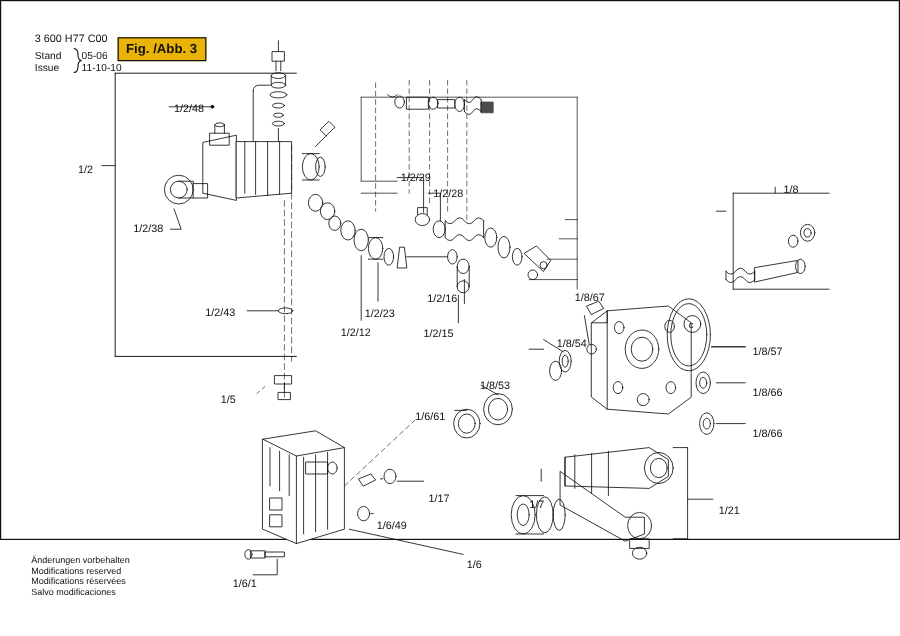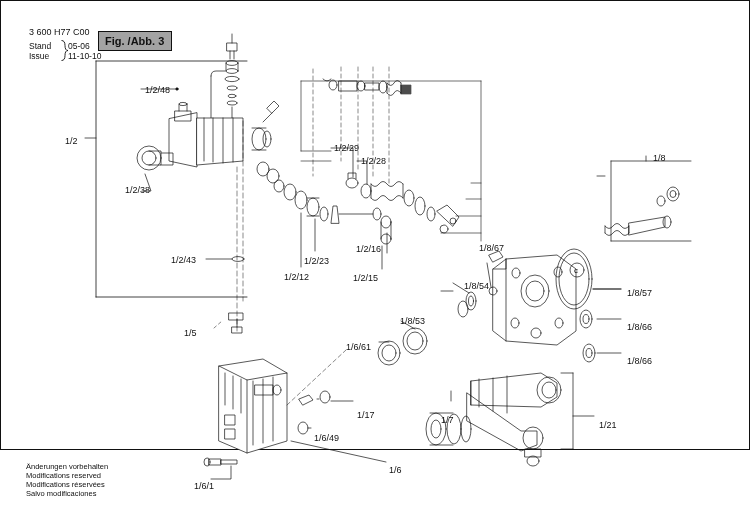--- a/index.html
+++ b/index.html
@@ -31,21 +31,21 @@
     white-space:pre;
     color:#111;
   }
   .figbox{
     position:absolute;
     left:97px;top:30px;
     padding:3px 7px 3px 6px;
     border:1.4px solid #111;
     font-size:11px;
     font-weight:bold;
-    background:#a3a3a3;
+    background:#eab308;
     z-index:30;
   }
   .foot{
     position:absolute;
     left:25px;
     font-size:7.5px;
     line-height:8.6px;
     white-space:pre;
     color:#111;
   }
@@ -296,21 +296,21 @@
 
       <path d="M450 390 L450 400"></path>
 
       <path d="M592 288 L620 288"></path>
       <path d="M596 175 L604 175"></path>
     </g>
   </svg>
 
   <div class="lbl" style="left:144px;top:84px;">1/2/48</div>
   <div class="lbl" style="left:64px;top:135px;">1/2</div>
-  <div class="lbl" style="left:124px;top:184px;">1/2/38</div>
+  <div class="lbl" style="left:110px;top:184px;">1/2/38</div>
   <div class="lbl" style="left:333px;top:142px;">1/2/29</div>
   <div class="lbl" style="left:360px;top:155px;">1/2/28</div>
   <div class="lbl" style="left:652px;top:152px;">1/8</div>
   <div class="lbl" style="left:170px;top:254px;">1/2/43</div>
   <div class="lbl" style="left:303px;top:255px;">1/2/23</div>
   <div class="lbl" style="left:283px;top:271px;">1/2/12</div>
   <div class="lbl" style="left:355px;top:243px;">1/2/16</div>
   <div class="lbl" style="left:352px;top:272px;">1/2/15</div>
   <div class="lbl" style="left:478px;top:242px;">1/8/67</div>
   <div class="lbl" style="left:436px;top:280px;margin-left:27px;">1/8/54</div>

